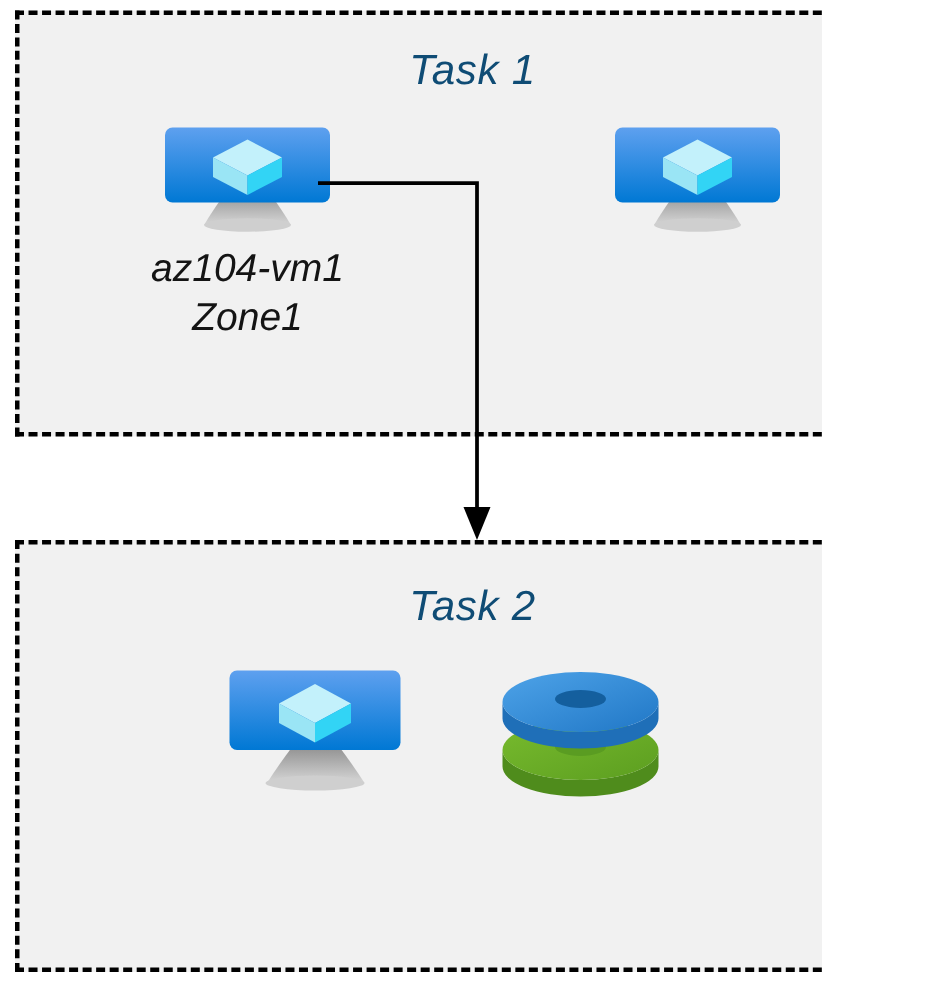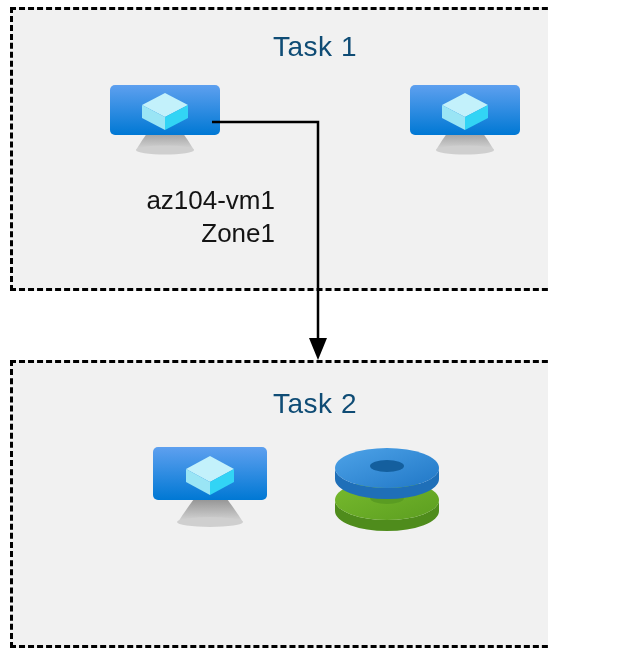--- a/index.html
+++ b/index.html
@@ -10,20 +10,21 @@
   }
   body {
     font-family: "Liberation Sans", sans-serif;
   }
   #canvas {
     position: relative;
     width: 548px;
     height: 654px;
     background: #ffffff;
     overflow: hidden;
+    font-style: italic;
   }
 
   
   .group-box {
     position: absolute;
     background: #f1f1f1;
     border: 3px dashed #000000;
     box-sizing: border-box;
   }
   #task1-box {
@@ -52,27 +53,26 @@
   }
   #task1-title { top: 21px; }
   #task2-title { top: 25px; }
 
   
   .node {
     position: absolute;
     text-align: center;
   }
   .node-label {
-    margin-top: 24px;
+    margin-top: 2px;
     font-size: 26px;
     line-height: 1.28;
     color: #141414;
     white-space: pre-line;
     font-family: "Liberation Sans", sans-serif;
-    text-align: right;
   }
 
   #vm1-node { left: 55px;  top: 78px;  width: 220px; }
   #vm2-node { left: 355px; top: 78px;  width: 220px; }
   #vm3-node { left: 145px; top: 440px; width: 125px; }
   #disk-node{ left: 330px; top: 440px; width: 115px; }
 
   .task2-caption {
     position: absolute;
     left: 0;

